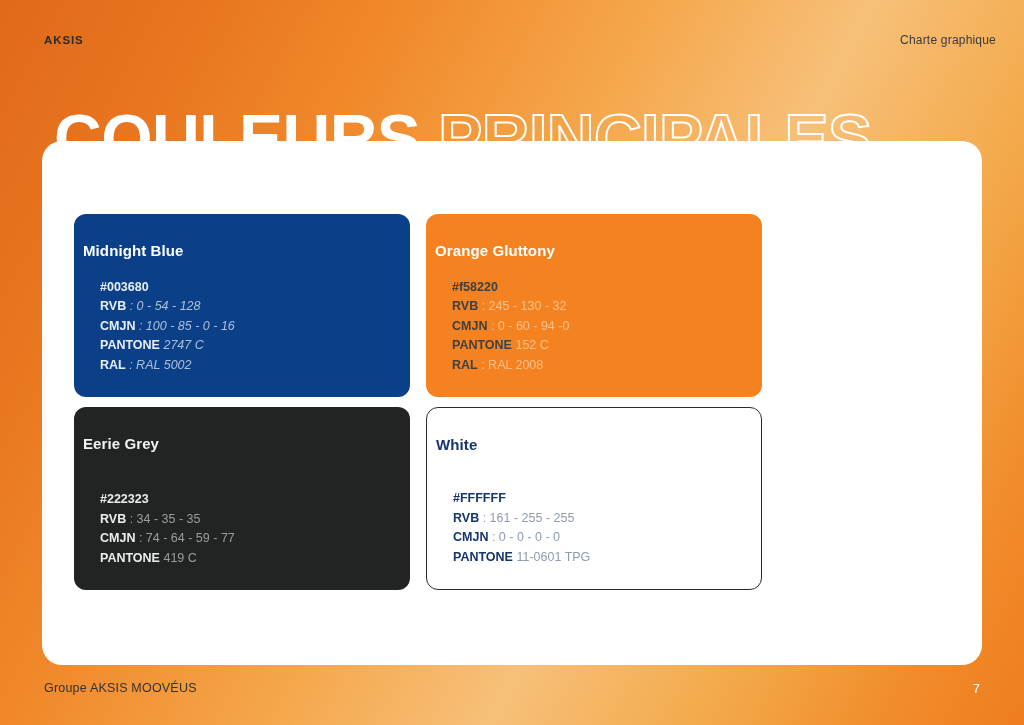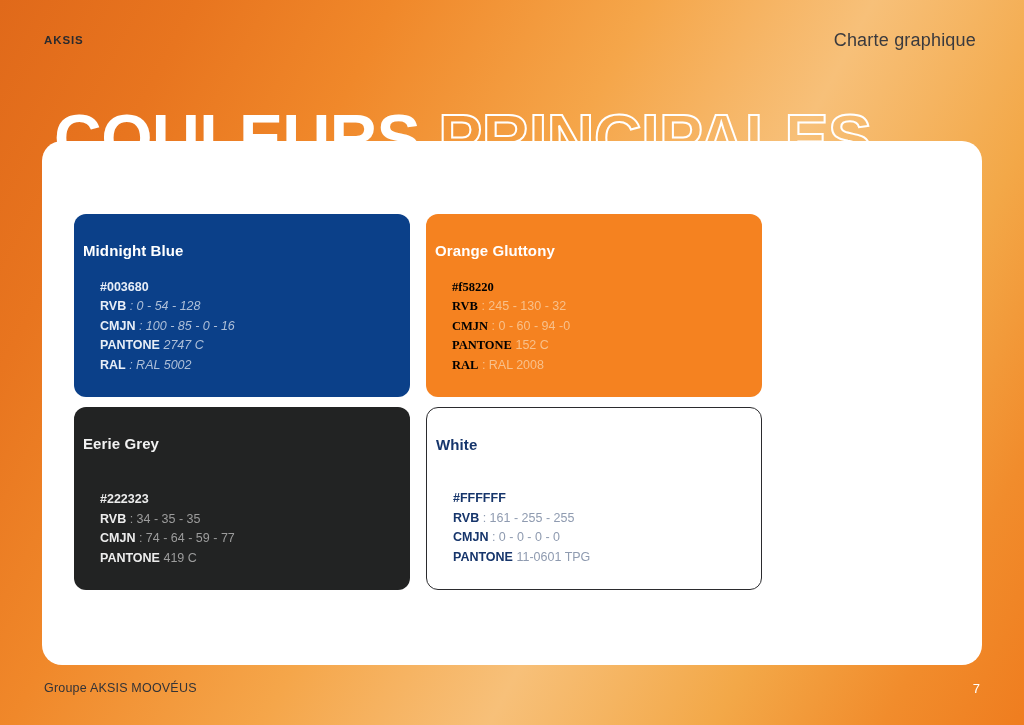--- a/index.html
+++ b/index.html
@@ -30,34 +30,34 @@
         #f18c2c 90%,
         #ef7d1f 100%);
     overflow: hidden;
   }
 
   
   .topbar {
     position: absolute;
     top: 30px;
     left: 44px;
-    right: 48px;
+    right: 28px;
     height: 20px;
     display: flex;
     align-items: center;
     justify-content: space-between;
   }
   .brand-tag {
     font-size: 11.5px;
     font-weight: 700;
     letter-spacing: 0.9px;
     color: #2b2b2e;
   }
   .doc-tag {
-    font-size: 18px;
+    font-size: 12px;
     font-weight: 400;
     letter-spacing: 0.2px;
     color: #3a3a3e;
   }
 
   .page-title {
     position: absolute;
     top: 58px;
     left: 42px;
     font-size: 66px;
@@ -137,21 +137,21 @@
     background: #0b4089;
   }
   .card--blue .card-title { color: #ffffff; }
   .card--blue .spec-key   { color: #e8eef7; }
   .card--blue .spec-val   { color: #aebfd8; font-style: italic; }
 
   .card--orange {
     background: #f58220;
   }
   .card--orange .card-title { color: #ffffff; }
-  .card--orange .spec-key   { color: #000000; font-family: Liberation Serif, serif; }
+  .card--orange .spec-key   { color: #404040; }
   .card--orange .spec-val   { color: #f8c08a; }
 
   .card--grey {
     background: #222323;
   }
   .card--grey .card-title { color: #f2f2f2; }
   .card--grey .spec-key   { color: #ececec; }
   .card--grey .spec-val   { color: #9c9c9c; }
 
   .card--white {

